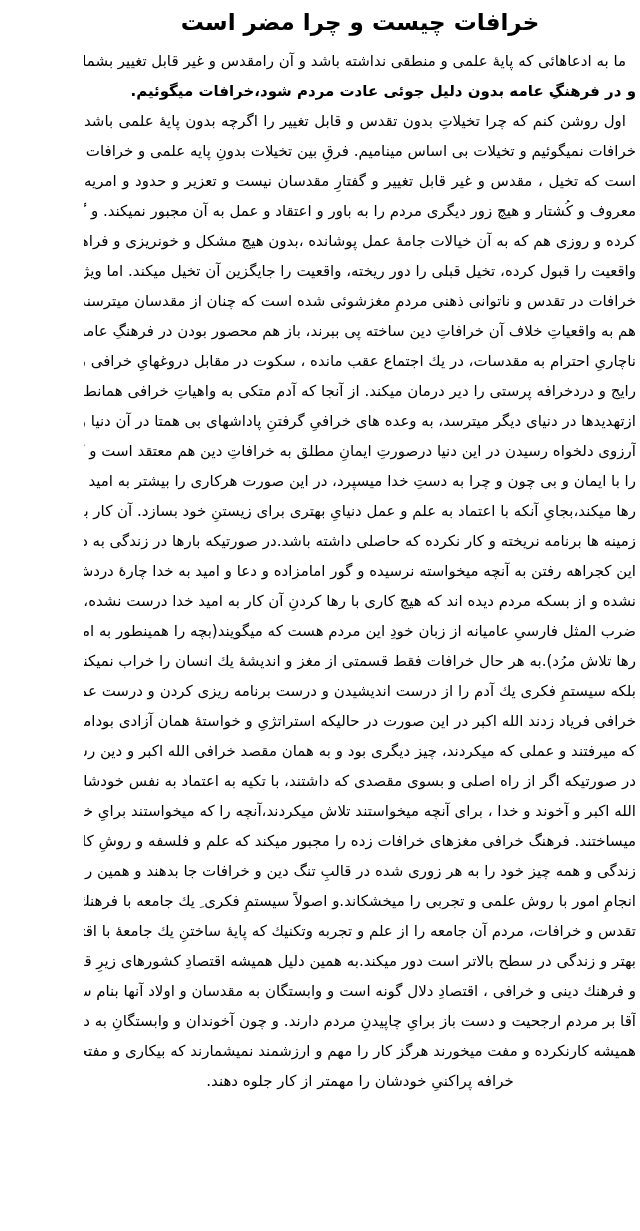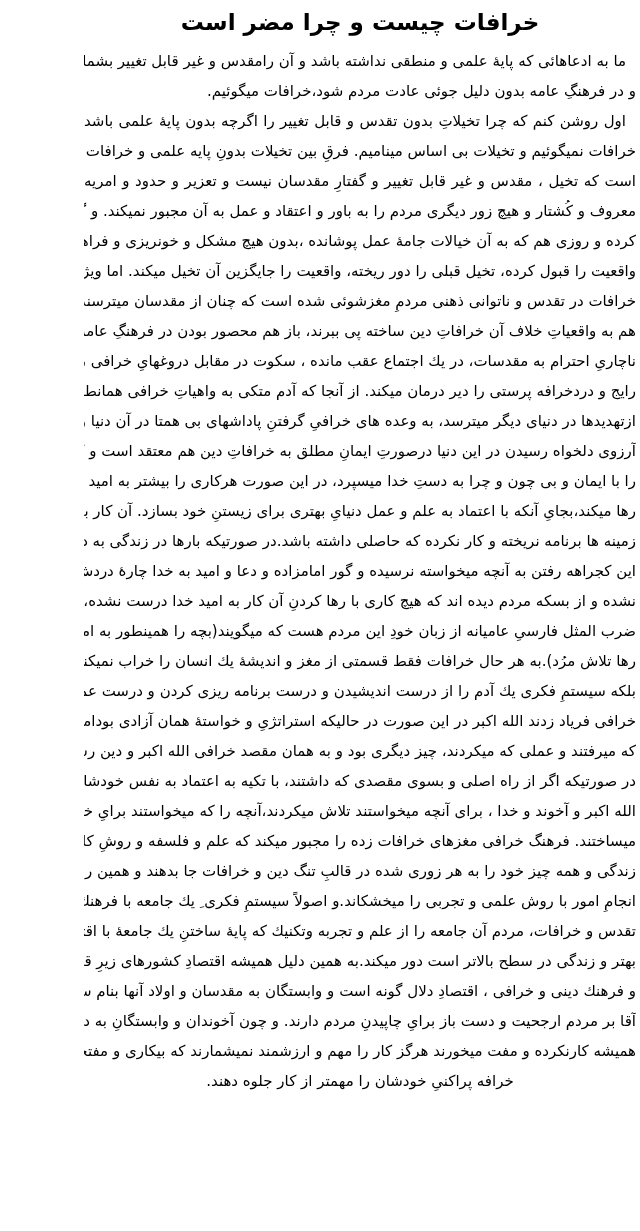--- a/index.html
+++ b/index.html
@@ -41,20 +41,21 @@
     overflow: hidden;
     text-align: justify;
     text-align-last: justify;
     text-justify: inter-word;
   }
   .line.first {
     text-indent: 10px;
   }
   .line.end-start {
     text-align-last: auto;
+    font-weight: bold;
   }
   .line.end-center {
     text-align-last: center;
   }
 </style>
 </head>
 <body>
 
 <div class="page">
   <h1 class="title">خرافات چیست و چرا مضر است</h1>

